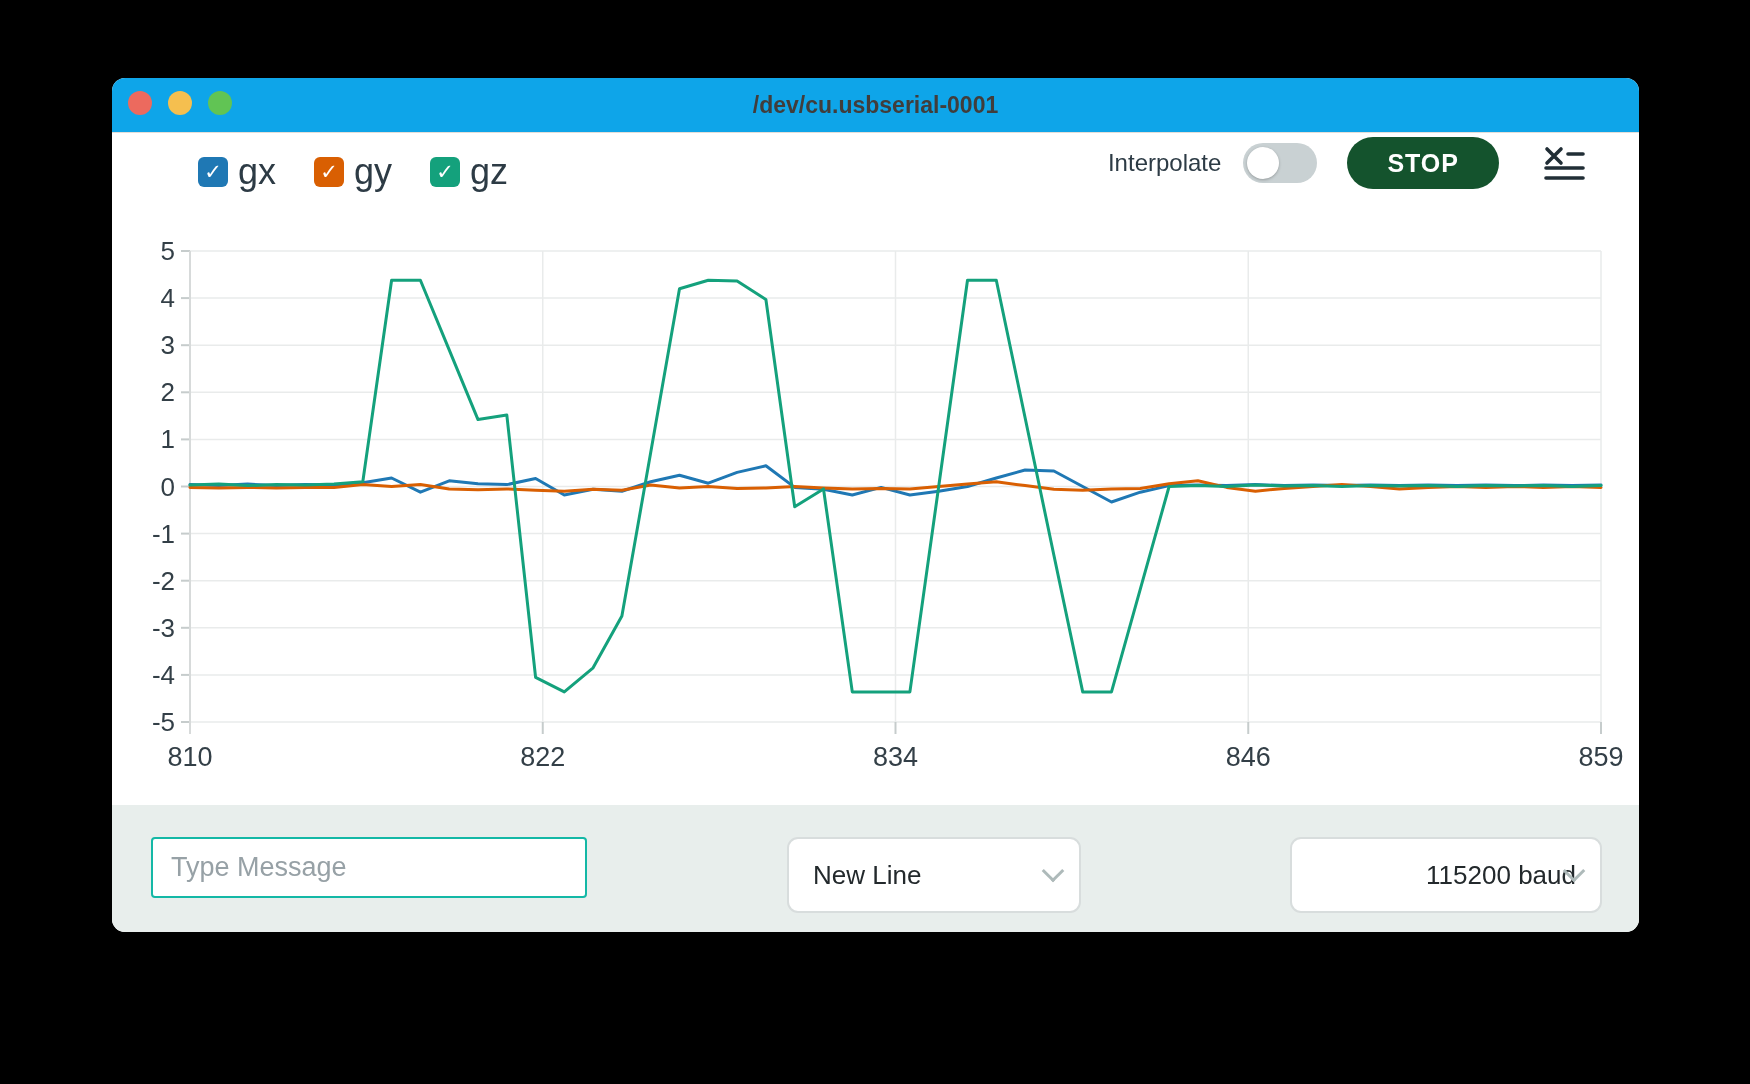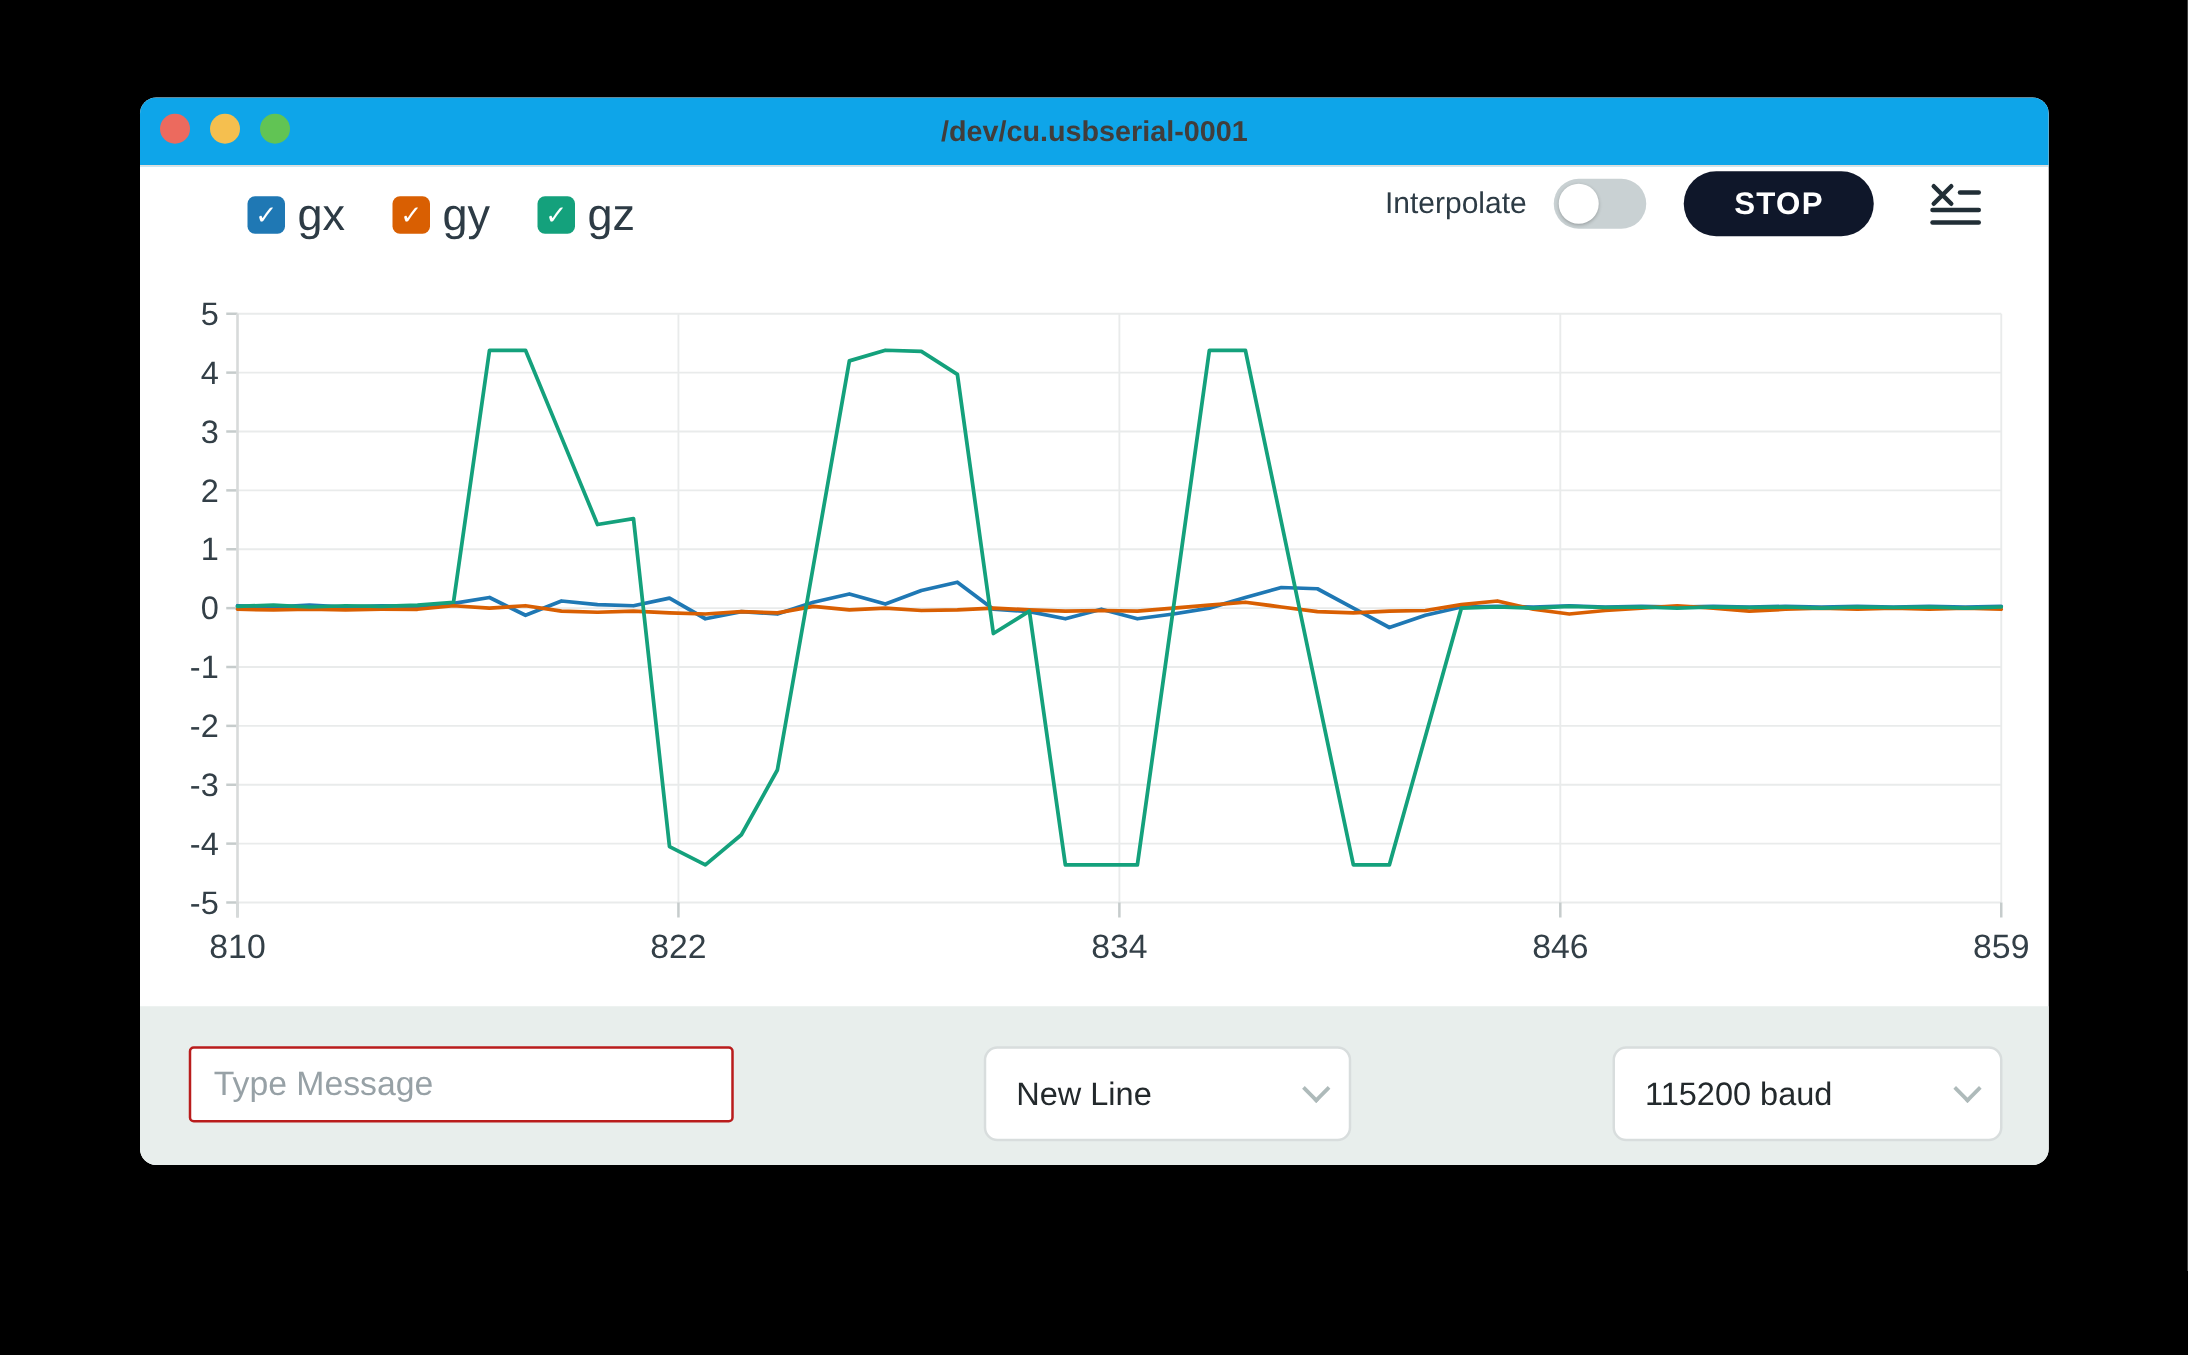--- a/index.html
+++ b/index.html
@@ -27,32 +27,32 @@
   #toggle-knob{position:absolute;left:4px;top:4px;width:32px;height:32px;border-radius:50%;
     background:#fff;box-shadow:0 1px 3px rgba(0,0,0,0.25);}
   #stop-btn{height:52px;padding:0 40px;border-radius:26px;background:#d9614c;color:#fff;
     font-weight:700;font-size:25px;letter-spacing:1px;border:none;display:flex;align-items:center;
     margin-right:44px;font-family:inherit;}
   #menu-icon{width:42px;height:36px;}
   
   #chart-svg{position:absolute;left:0;top:0;width:1527px;height:854px;z-index:1;}
   
   #bottombar{position:absolute;left:0;top:727px;width:1527px;height:127px;background:#e8eeec;}
-  #msg-input{position:absolute;left:39px;top:32px;width:436px;height:61px;border:2px solid #b91c1c;
+  #msg-input{position:absolute;left:39px;top:32px;width:436px;height:61px;border:2px solid #14b8a6;
     border-radius:4px;padding:0 18px;font-size:27px;color:#333;background:#fff;box-sizing:border-box;
     font-family:inherit;outline:none;}
   #msg-input::placeholder{color:#97a1a6;}
   #send-btn{position:absolute;left:488px;top:32px;width:146px;height:61px;border-radius:31px;
     background:#96bab3;color:#fff;font-weight:700;font-size:26px;letter-spacing:1px;border:none;
     font-family:inherit;}
   .dropdown{position:absolute;top:32px;height:76px;background:#fff;border:2px solid #d8dddd;
     border-radius:11px;display:flex;align-items:center;padding:0 24px;font-size:26px;color:#23292c;
     box-sizing:border-box;}
   #dd-line{left:675px;width:294px;}
-  #dd-baud{left:1178px;width:312px;}
+  #dd-baud{left:1178px;width:312px;justify-content:flex-end;}
   .chevron{position:absolute;right:18px;top:24px;width:13px;height:13px;
     border-right:3px solid #aebaba;border-bottom:3px solid #aebaba;transform:rotate(45deg);}
 </style>
 </head>
 <body>
 
 <div id="window">
 
   <div id="titlebar">
     <span id="tl-close" class="traffic"></span>
@@ -74,21 +74,21 @@
       <span class="checkbox" style="background: rgb(20, 161, 124);">✓</span>
       <span class="legend-label">gz</span>
     </div>
   </div>
 
   <div id="toolbar">
     <span id="interp-label">Interpolate</span>
     <div id="toggle">
       <div id="toggle-knob"></div>
     </div>
-    <button id="stop-btn" style="background: #0f172a;">STOP</button>
+    <button id="stop-btn" style="background: #14532d;">STOP</button>
     <svg id="menu-icon" viewBox="0 0 42 36">
       <g stroke="#212e36" stroke-width="3.6" stroke-linecap="round" fill="none">
         <path d="M4 4 L18 18 M18 4 L4 18"></path>
         <line x1="25" y1="9" x2="40" y2="9"></line>
         <line x1="3" y1="23" x2="40" y2="23"></line>
         <line x1="3" y1="33" x2="40" y2="33"></line>
       </g>
     </svg>
   </div>
 

